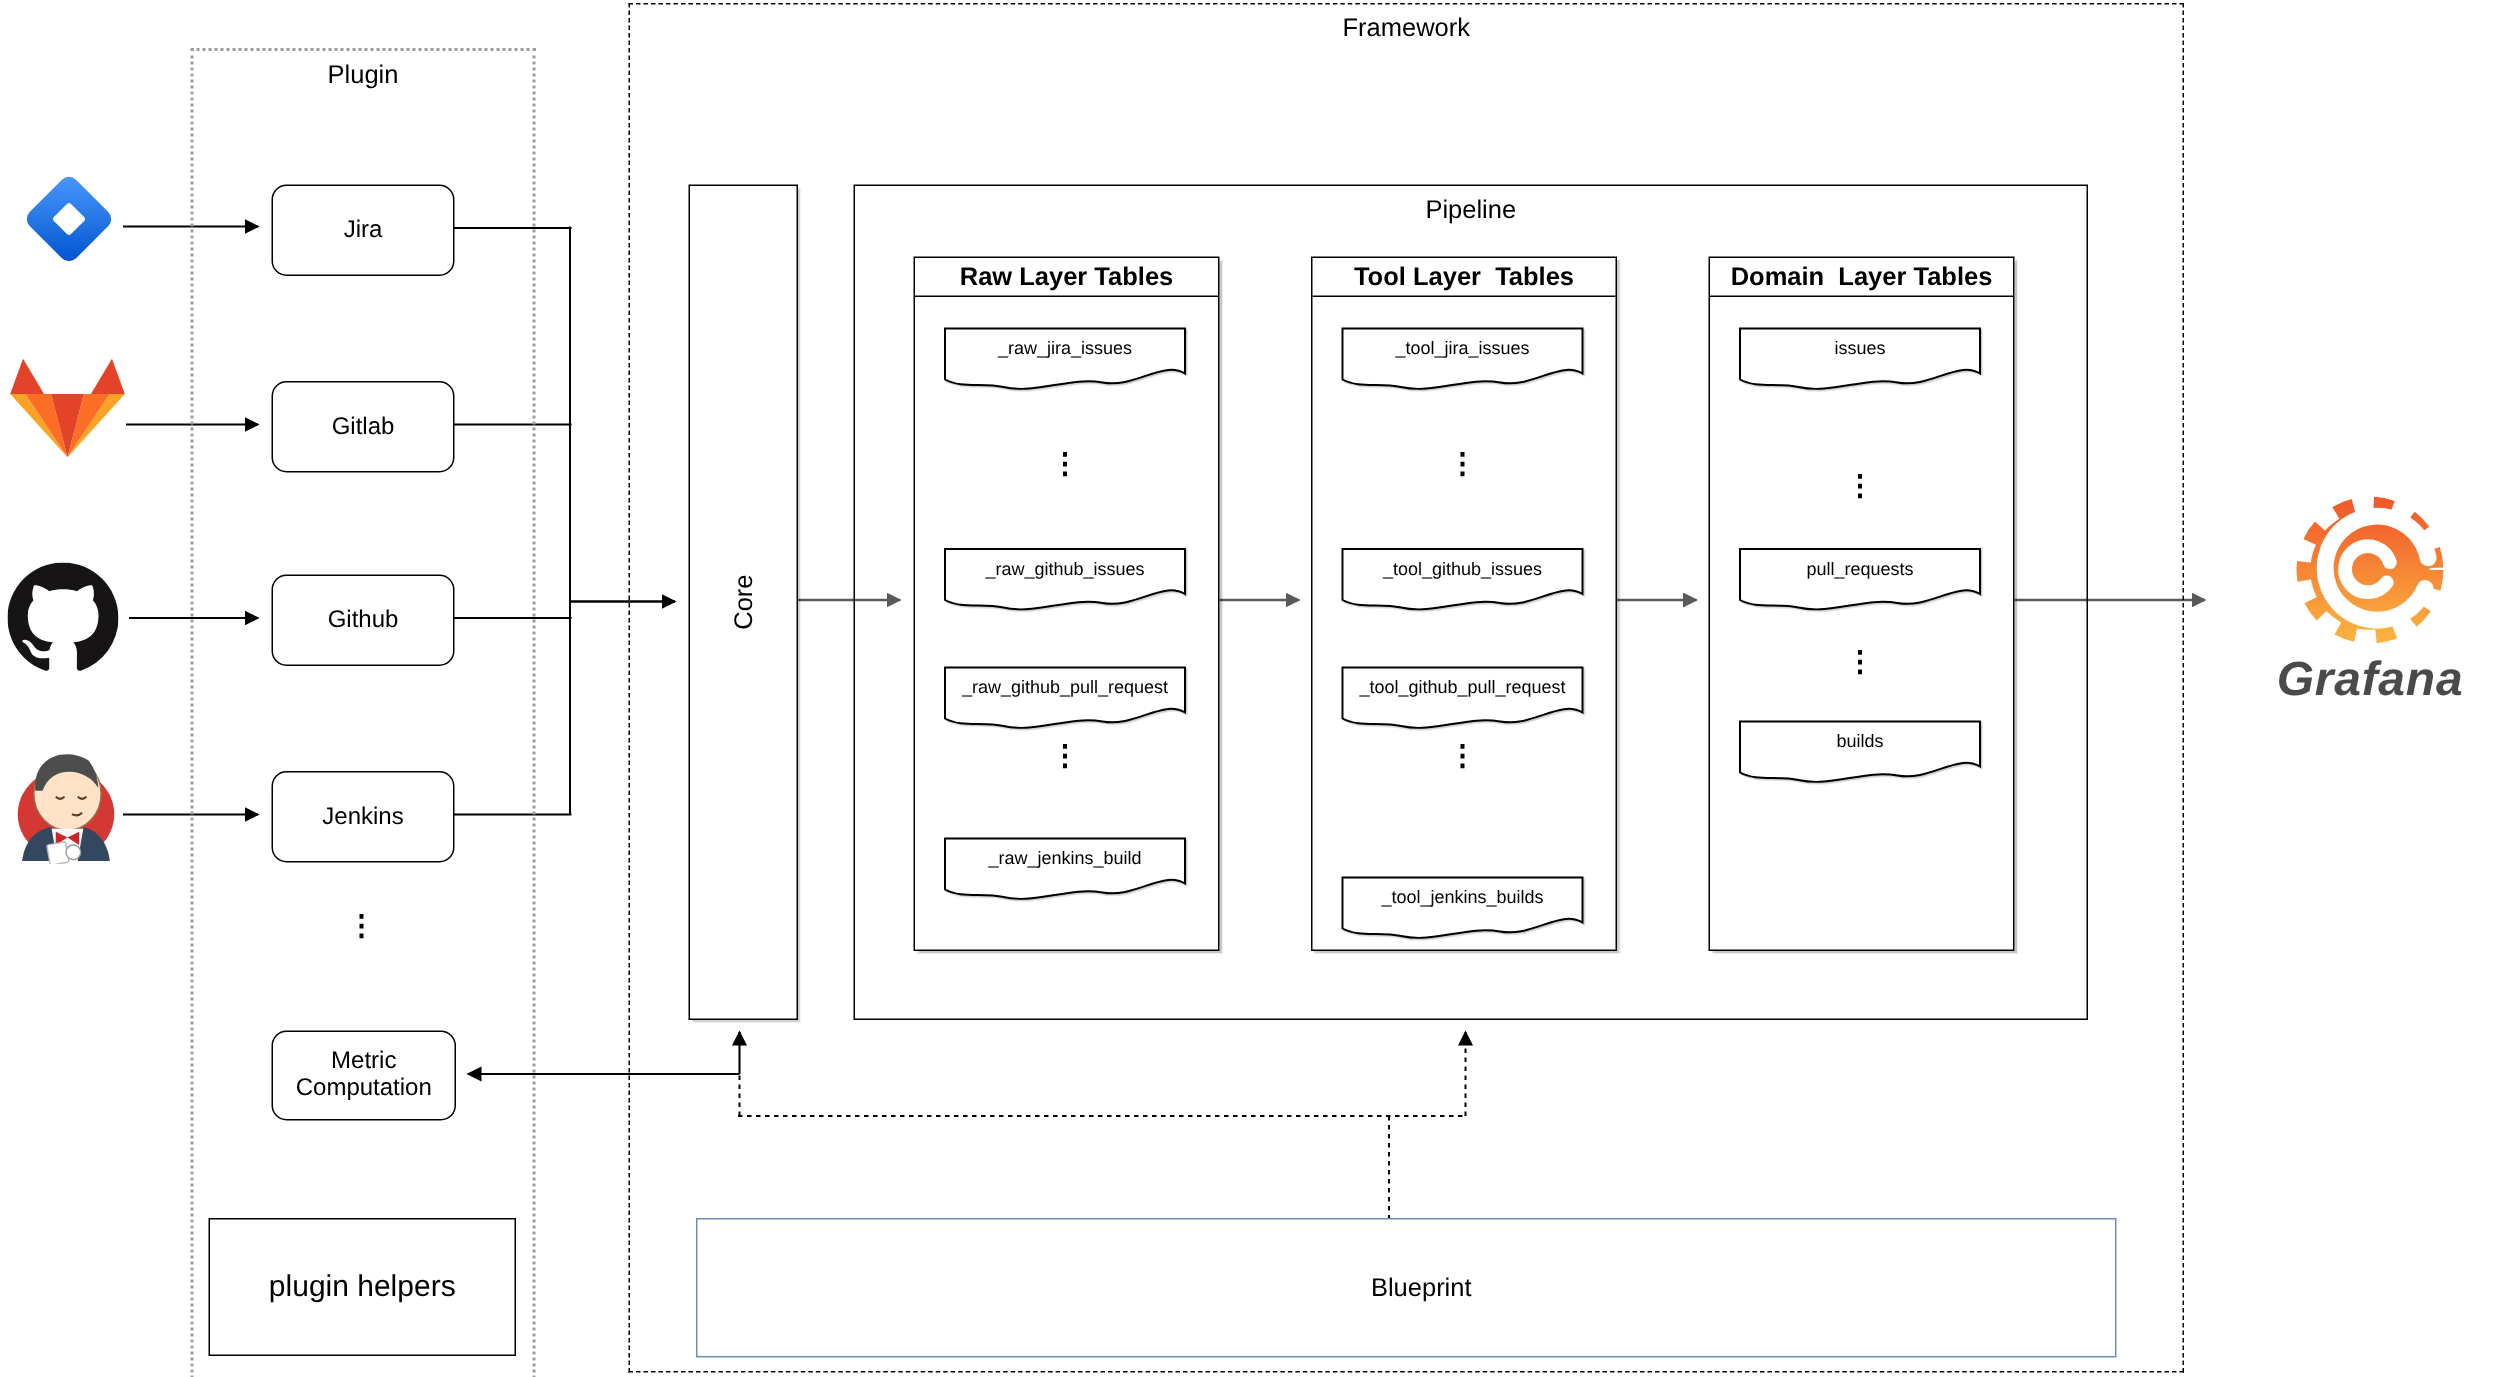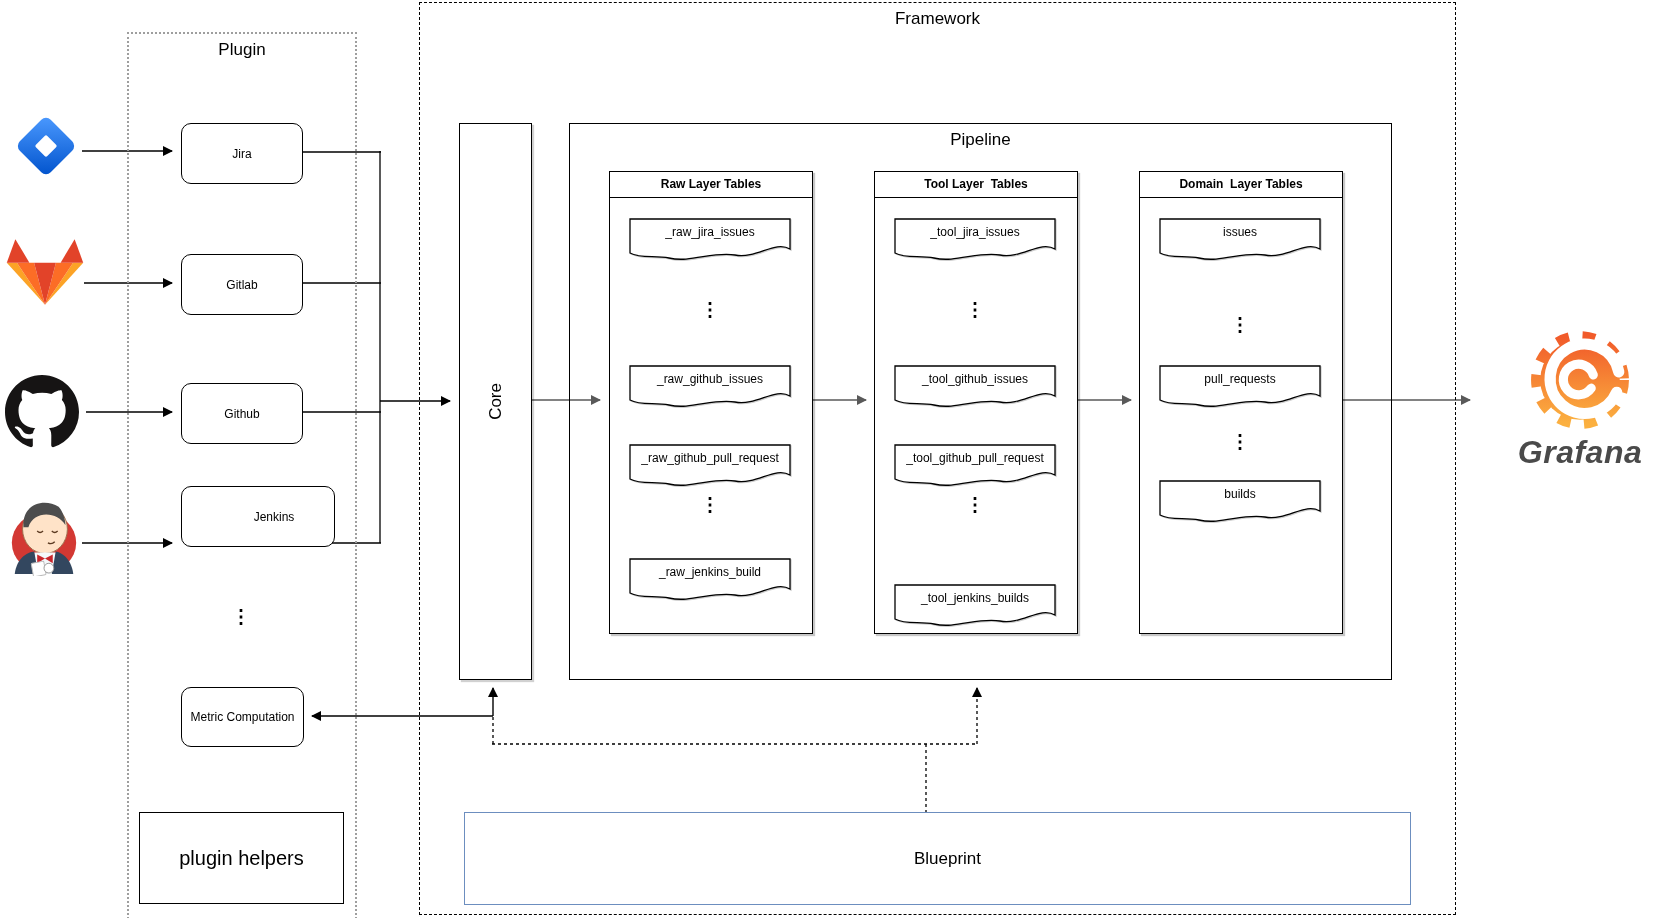--- a/index.html
+++ b/index.html
@@ -8,25 +8,25 @@
   .abs{position:absolute;}
   .wires{position:absolute;left:0;top:0;width:1678px;height:918px;}
   .panel-title{position:absolute;top:6px;left:0;right:0;text-align:center;font-size:17px;}
   .plugin-panel{left:127px;top:2px;width:226px;height:911px;border:2px dotted #9e9e9e;margin-top:30px;}
   .framework-panel{left:419px;top:2px;width:1035px;height:911px;border:1.5px dashed #000;}
   .core-box{left:459px;top:123px;width:71px;height:555px;background:#fff;border:1px solid #000;
             box-shadow:2px 2px 1px rgba(0,0,0,.18);display:flex;align-items:center;justify-content:center;}
   .core-label{writing-mode:vertical-rl;transform:rotate(180deg);font-size:17px;}
   .pipeline-box{left:569px;top:123px;width:821px;height:555px;border:1px solid #000;}
   .node{background:#fff;border:1px solid #000;border-radius:10px;display:flex;align-items:center;
-        justify-content:center;font-size:12px;text-align:center;}
+        justify-content:center;font-size:16px;text-align:center;}
   .col-box{position:absolute;width:202px;background:#fff;border:1px solid #000;
            box-shadow:2px 2px 1px rgba(0,0,0,.22);}
   .col-header{height:25px;line-height:25px;border-bottom:1px solid #000;font-weight:bold;
-              font-size:12px;text-align:center;white-space:pre;}
+              font-size:17px;text-align:center;white-space:pre;}
   .doc{position:absolute;width:162px;height:44px;}
   .doc svg{position:absolute;left:0;top:0;filter:drop-shadow(1.5px 1.5px 0 rgba(0,0,0,.2));}
   .doc .lbl{position:absolute;top:7px;left:0;right:0;text-align:center;font-size:12px;white-space:nowrap;}
   .dots{position:absolute;width:162px;text-align:center;font-size:19px;font-weight:bold;line-height:1;}
   .plugin-dots{left:181px;top:605px;width:120px;text-align:center;font-size:19px;font-weight:bold;}
   .helpers-box{left:139px;top:812px;width:203px;height:90px;background:#fff;border:1px solid #000;
                display:flex;align-items:center;justify-content:center;font-size:20px;}
   .blueprint-box{left:464px;top:812px;width:925px;height:91px;background:#fff;border:1px solid #6c8ebf;
                  display:flex;align-items:center;justify-content:center;font-size:17px;padding-left:20px;}
   .icon{position:absolute;}
@@ -127,21 +127,21 @@
   <div id="plugin-nodes">
       <div class="abs node" style="left: 181px; top: 123px; width: 120px; height: 59px;">
         <span>Jira</span>
       </div>
       <div class="abs node" style="left: 181px; top: 254px; width: 120px; height: 59px;">
         <span>Gitlab</span>
       </div>
       <div class="abs node" style="left: 181px; top: 383px; width: 120px; height: 59px; text-align: center;">
         <span>Github</span>
       </div>
-      <div class="abs node" style="left: 181px; top: 486px; width: 120px; height: 59px; padding-left: 32px;">
+      <div class="abs node" style="left: 181px; top: 514px; width: 120px; height: 59px;">
         <span>Jenkins</span>
       </div>
     </div>
   <div class="abs plugin-dots">⋮</div>
   <div class="abs node" style="left:181px;top:687px;width:121px;height:58px">
     <span>Metric Computation</span>
   </div>
   <div class="abs helpers-box">
     <span>plugin helpers</span>
   </div>

